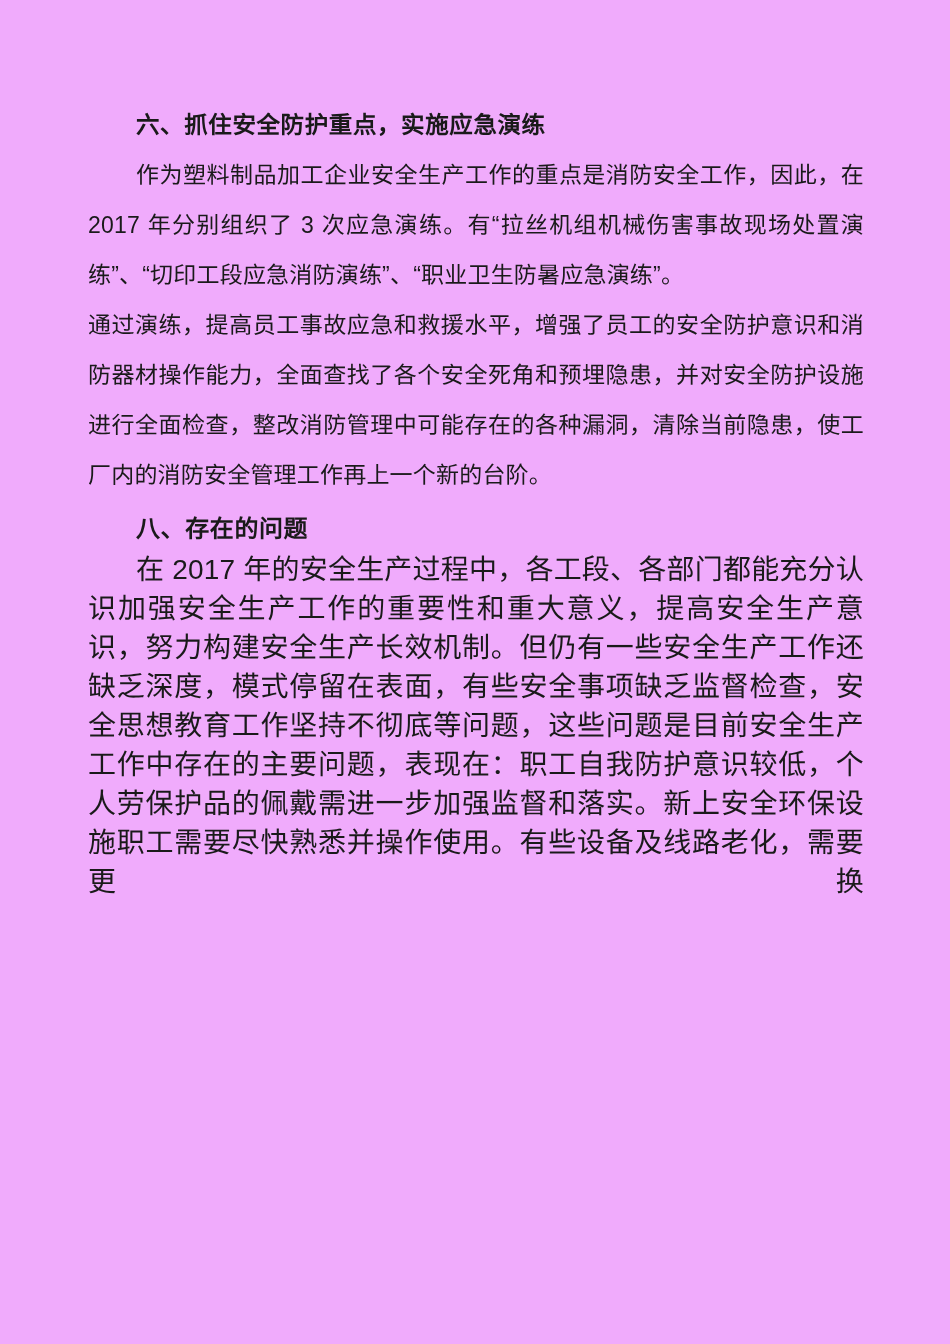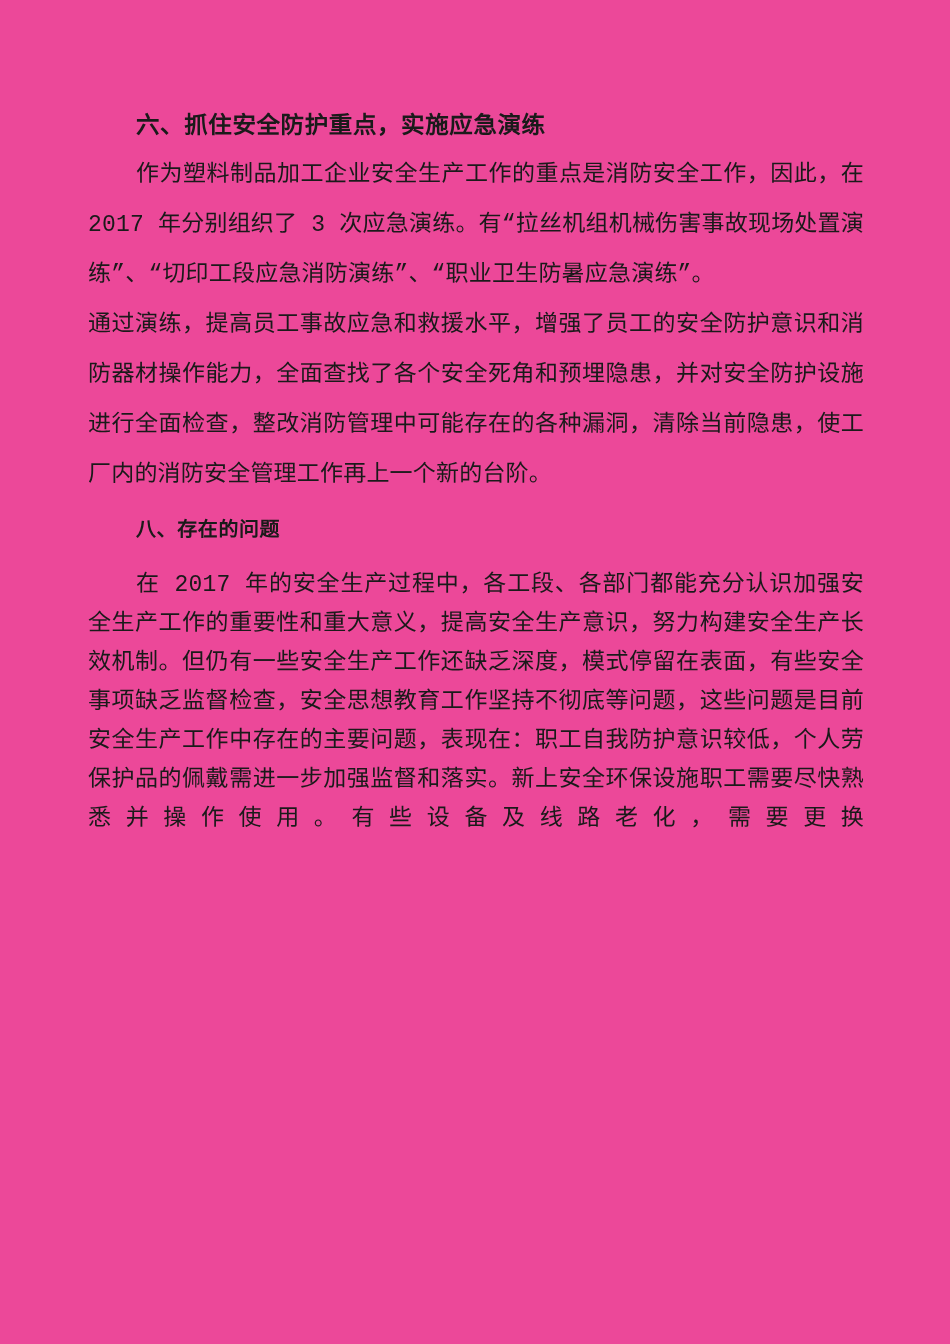--- a/index.html
+++ b/index.html
@@ -9,21 +9,21 @@
     background: #ffffff;
   }
   body {
     font-family: "DejaVu Serif", "Liberation Serif", serif;
     color: #1a1a1a;
   }
   .page {
     position: relative;
     width: 950px;
     height: 1344px;
-    background: #ec4899;
+    background: #f0abfc;
     margin: 0 auto;
     overflow: hidden;
     box-sizing: border-box;
     padding-left: 44px;
   }
   .content {
     position: absolute;
     left: 88px;
     top: 100px;
     width: 776px;
@@ -36,47 +36,46 @@
     font-size: 23.5px;
     line-height: 50px;
     letter-spacing: 0.6px;
     text-indent: 48px;
     margin: 0;
     white-space: nowrap;
   }
 
   
   .para {
-    font-family: Liberation Mono, monospace;
+    font-family: Liberation Sans, sans-serif;
     font-size: 23px;
     line-height: 50px;
     margin: 0;
     text-align: justify;
     text-justify: inter-character;
     letter-spacing: 0.2px;
     -webkit-hyphens: none;
     hyphens: none;
   }
   .para.indent {
     text-indent: 48px;
   }
   .para.noindent {
     text-indent: 0;
   }
 
   
   .block-tight .heading {
     line-height: 42px;
-    font-size: 20px;
+    font-size: 24px;
   }
   .block-tight .para {
     line-height: 39px;
-    font-size: 23px;
+    font-size: 28px;
     text-align: justify;
-    margin-top: 16px;
   }
 
   .spacer-sm { height: 2px; }
   .spacer-md { height: 6px; }
 
   
   .para.continues::after {
     content: "";
     display: inline-block;
     width: 100%;

